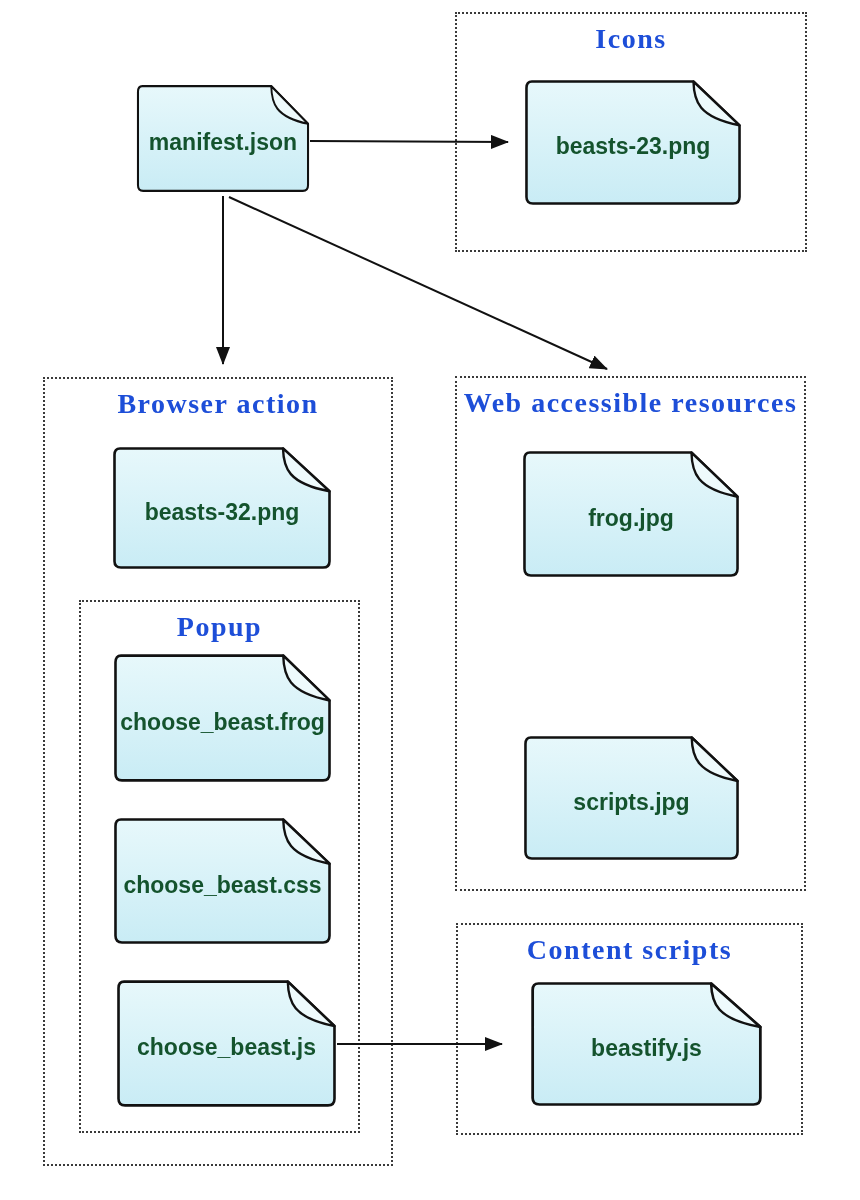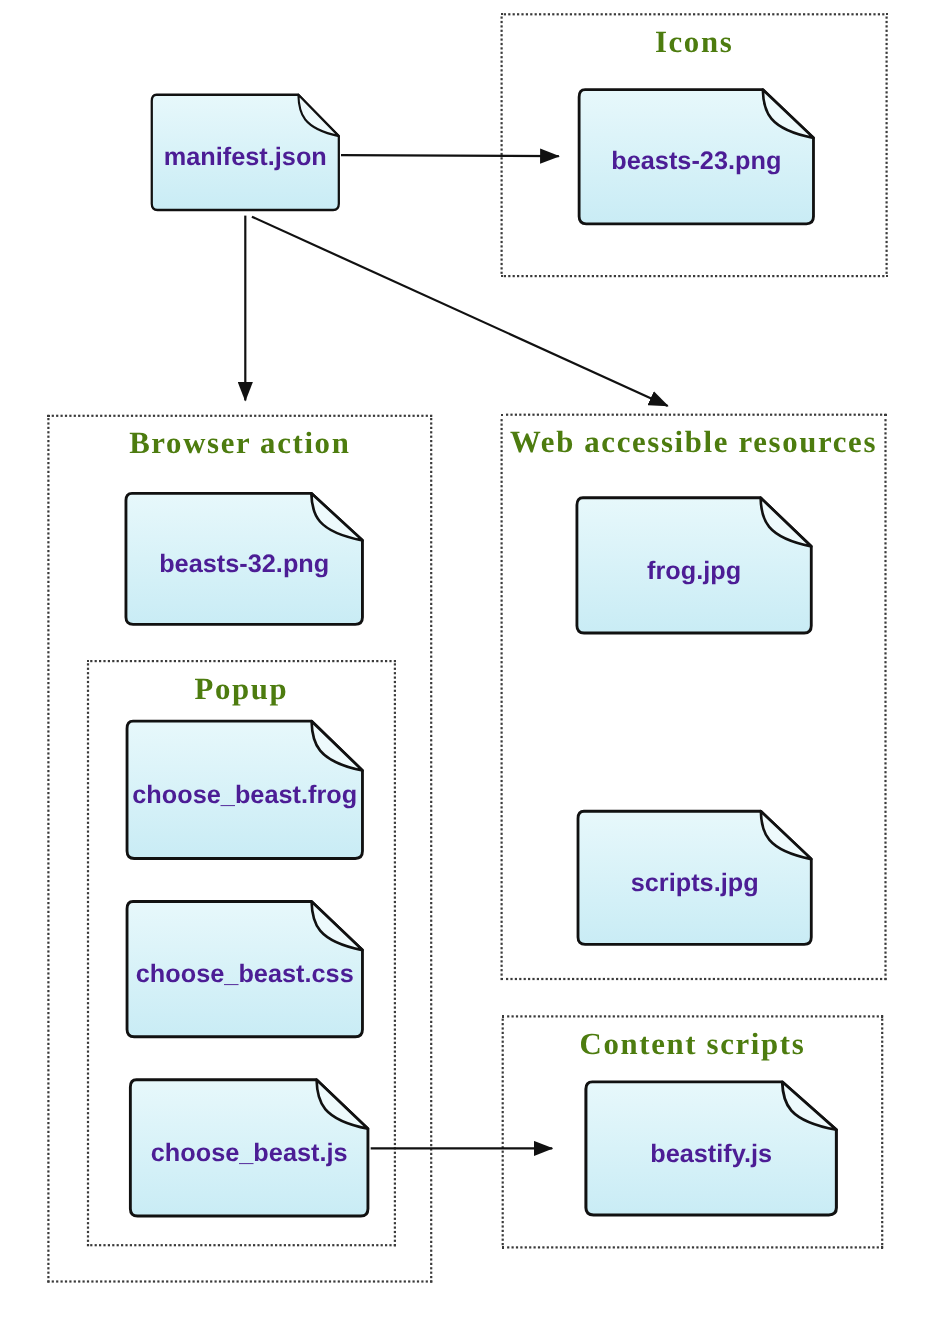--- a/index.html
+++ b/index.html
@@ -21,21 +21,21 @@
     box-sizing: border-box;
     background: transparent;
   }
   .group-title {
     position: relative;
     text-align: center;
     font-family: "Liberation Serif", "DejaVu Serif", serif;
     font-size: 28px;
     font-weight: 600;
     letter-spacing: 1.5px;
-    color: #4d7c0f;
+    color: #1d4ed8;
     padding-top: 10px;
     line-height: 1.1;
   }
   .file-node {
     position: absolute;
   }
   .file-node svg.doc-shape {
     position: absolute;
     left: 0; top: 0;
     width: 100%;
@@ -47,21 +47,21 @@
     left: 0;
     top: 4px;
     width: 100%;
     height: 100%;
     display: flex;
     align-items: center;
     justify-content: center;
     font-family: "Liberation Sans", sans-serif;
     font-weight: bold;
     font-size: 23px;
-    color: #4c1d95;
+    color: #14532d;
     white-space: nowrap;
   }
   #arrows {
     position: absolute;
     left: 0; top: 0;
     width: 860px;
     height: 1200px;
     pointer-events: none;
     z-index: 5;
   }

